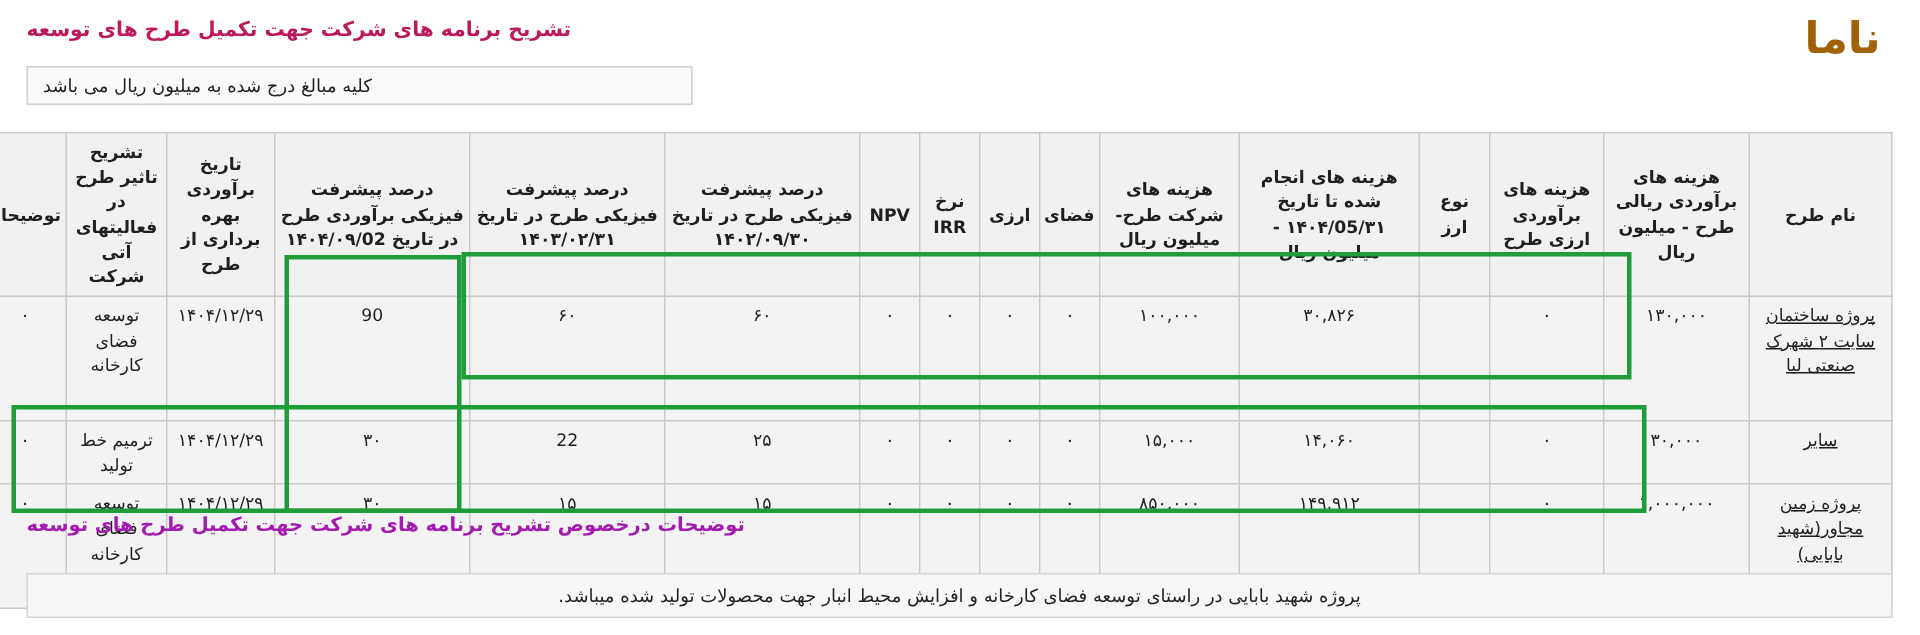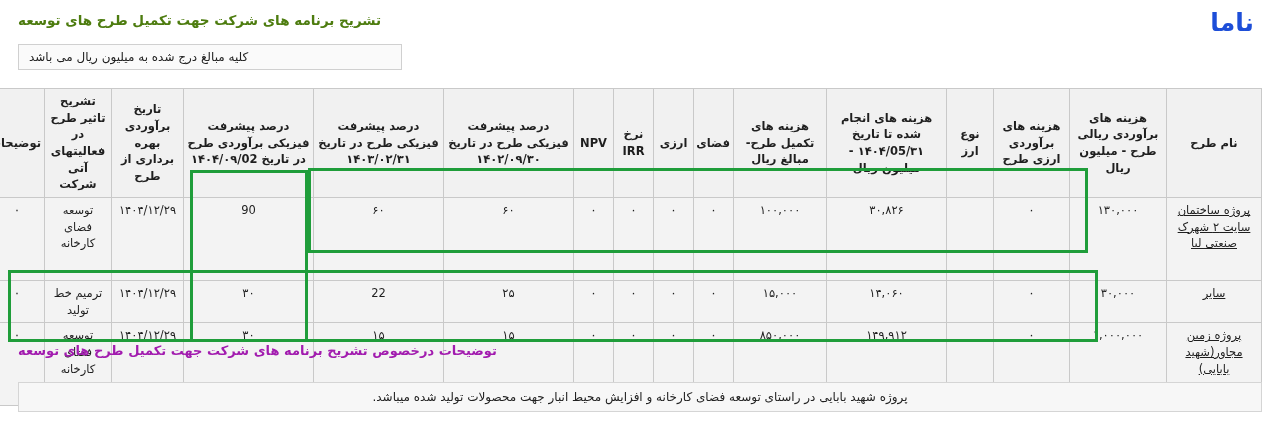--- a/index.html
+++ b/index.html
@@ -20,38 +20,38 @@
     position: relative;
     width: 1280px;
     height: 423px;
   }
 
   
   .brand {
     position: absolute;
     top: 8px;
     right: 26px;
-    font-size: 25px;
-    font-weight: bold;
-    color: #1d4ed8;
+    font-size: 29px;
+    font-weight: bold;
+    color: #a16207;
     letter-spacing: 0px;
   }
   .doc-title {
     position: absolute;
     top: 12px;
     left: 18px;
     font-size: 13.5px;
     font-weight: bold;
-    color: #4d7c0f;
+    color: #be185d;
   }
   .units-note {
     position: absolute;
     top: 44px;
     left: 18px;
-    width: 384px;
+    width: 444px;
     height: 26px;
     border: 1px solid #d0d0d0;
     background: #fafafa;
     box-sizing: border-box;
     display: flex;
     align-items: center;
     justify-content: flex-end;
     padding: 0 10px;
     font-size: 12px;
     color: #222;
@@ -166,21 +166,21 @@
         <col style="width:67px">
         <col style="width:55px">
       </colgroup>
       <thead>
         <tr>
           <th>نام طرح</th>
           <th>هزینه های برآوردی ریالی طرح - میلیون ریال</th>
           <th>هزینه های برآوردی ارزی طرح</th>
           <th>نوع ارز</th>
           <th>هزینه های انجام شده تا تاریخ ۱۴۰۴/05/۳۱ - میلیون ریال</th>
-          <th>هزینه های تکمیل طرح- مبالغ ریال</th>
+          <th>هزینه های شرکت طرح- میلیون ریال</th>
           <th>فضای</th>
           <th>ارزی</th>
           <th>نرخ IRR</th>
           <th>NPV</th>
           <th>درصد پیشرفت فیزیکی طرح در تاریخ ۱۴۰۲/۰۹/۳۰</th>
           <th>درصد پیشرفت فیزیکی طرح در تاریخ ۱۴۰۳/۰۲/۳۱</th>
           <th>درصد پیشرفت فیزیکی برآوردی طرح در تاریخ ۱۴۰۴/۰۹/02</th>
           <th>تاریخ برآوردی بهره برداری از طرح</th>
           <th>تشریح تاثیر طرح در فعالیتهای آتی شرکت</th>
           <th>توضیحات</th>

